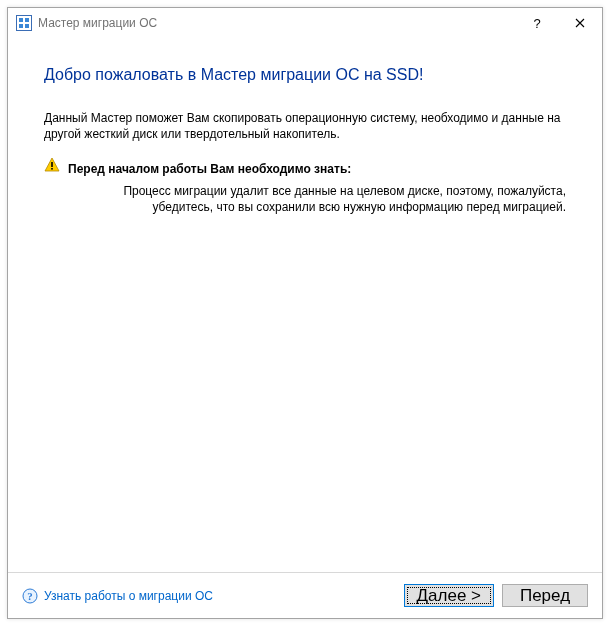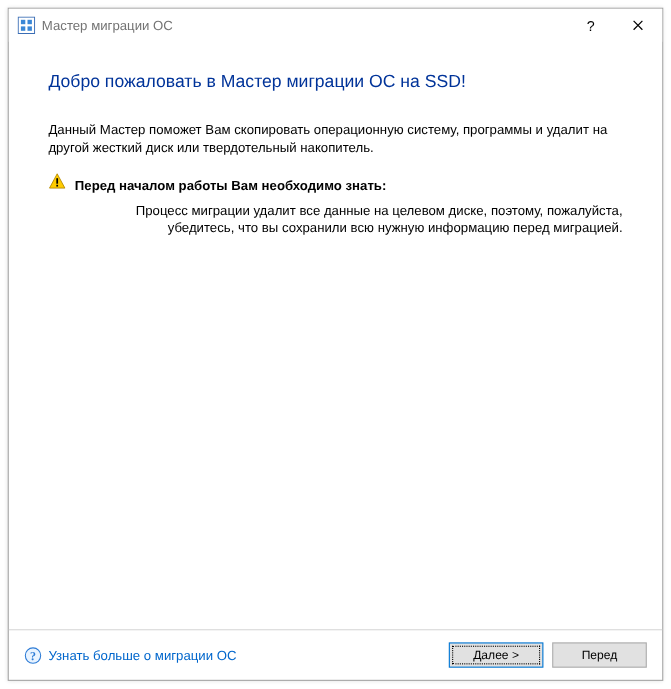--- a/index.html
+++ b/index.html
@@ -92,21 +92,21 @@
   .help-link .q-icon {
     width: 16px; height: 16px;
     display: inline-flex;
   }
   .spacer { flex: 1; }
   .btn {
     height: 23px;
     min-width: 86px;
     border: 1px solid #adadad;
     background: #e1e1e1;
-    font-size: 11px;
+    font-size: 17px;
     font-family: inherit;
     padding: 0 12px;
     cursor: pointer;
   }
   .btn.default {
     border: 1px solid #0078d7;
     outline: 1px dotted #000;
     outline-offset: -4px;
     background: #e1e1e1;
   }
@@ -130,21 +130,21 @@
     <div class="ctrl help">?</div>
     <div class="ctrl close">
       <svg viewBox="0 0 10 10">
           <path d="M1 1 L9 9 M9 1 L1 9" stroke="#000" stroke-width="1.1"></path>
         </svg>
     </div>
   </div>
 
   <div class="content">
     <div class="heading">Добро пожаловать в Мастер миграции ОС на SSD!</div>
-    <div class="intro">Данный Мастер поможет Вам скопировать операционную систему, программы и удалит на другой жесткий диск или твердотельный накопитель.</div>
+    <div class="intro">Данный Мастер поможет Вам скопировать операционную систему, необходимо и данные на другой жесткий диск или твердотельный накопитель.</div>
 
     <div class="warn-row">
       <span class="warn-icon">
         <svg viewBox="0 0 16 16" width="16" height="16">
           <path d="M8 1 L15 14 L1 14 Z" fill="#ffcc00" stroke="#b58900" stroke-width="0.8"></path>
           <rect x="7.2" y="5" width="1.6" height="5" fill="#000"></rect>
           <rect x="7.2" y="11" width="1.6" height="1.6" fill="#000"></rect>
         </svg>
       </span>
       <span class="warn-text">Перед началом работы Вам необходимо знать:</span>
@@ -154,20 +154,20 @@
   </div>
 
   <div class="footer">
     <div class="help-link">
       <span class="q-icon">
         <svg viewBox="0 0 16 16">
           <circle cx="8" cy="8" r="7" fill="#e8f3ff" stroke="#2e7cd6" stroke-width="1"></circle>
           <text x="8" y="12" text-anchor="middle" font-size="11" font-family="Georgia" fill="#2e7cd6" font-weight="bold">?</text>
         </svg>
       </span>
-      <span>Узнать больше о миграции ОС</span>
+      <span>Узнать работы о миграции ОС</span>
     </div>
     <div class="spacer"></div>
     <button class="btn default">Далее &gt;</button>
     <button class="btn">Перед</button>
   </div>
 
 </div>
 
 </body></html>

